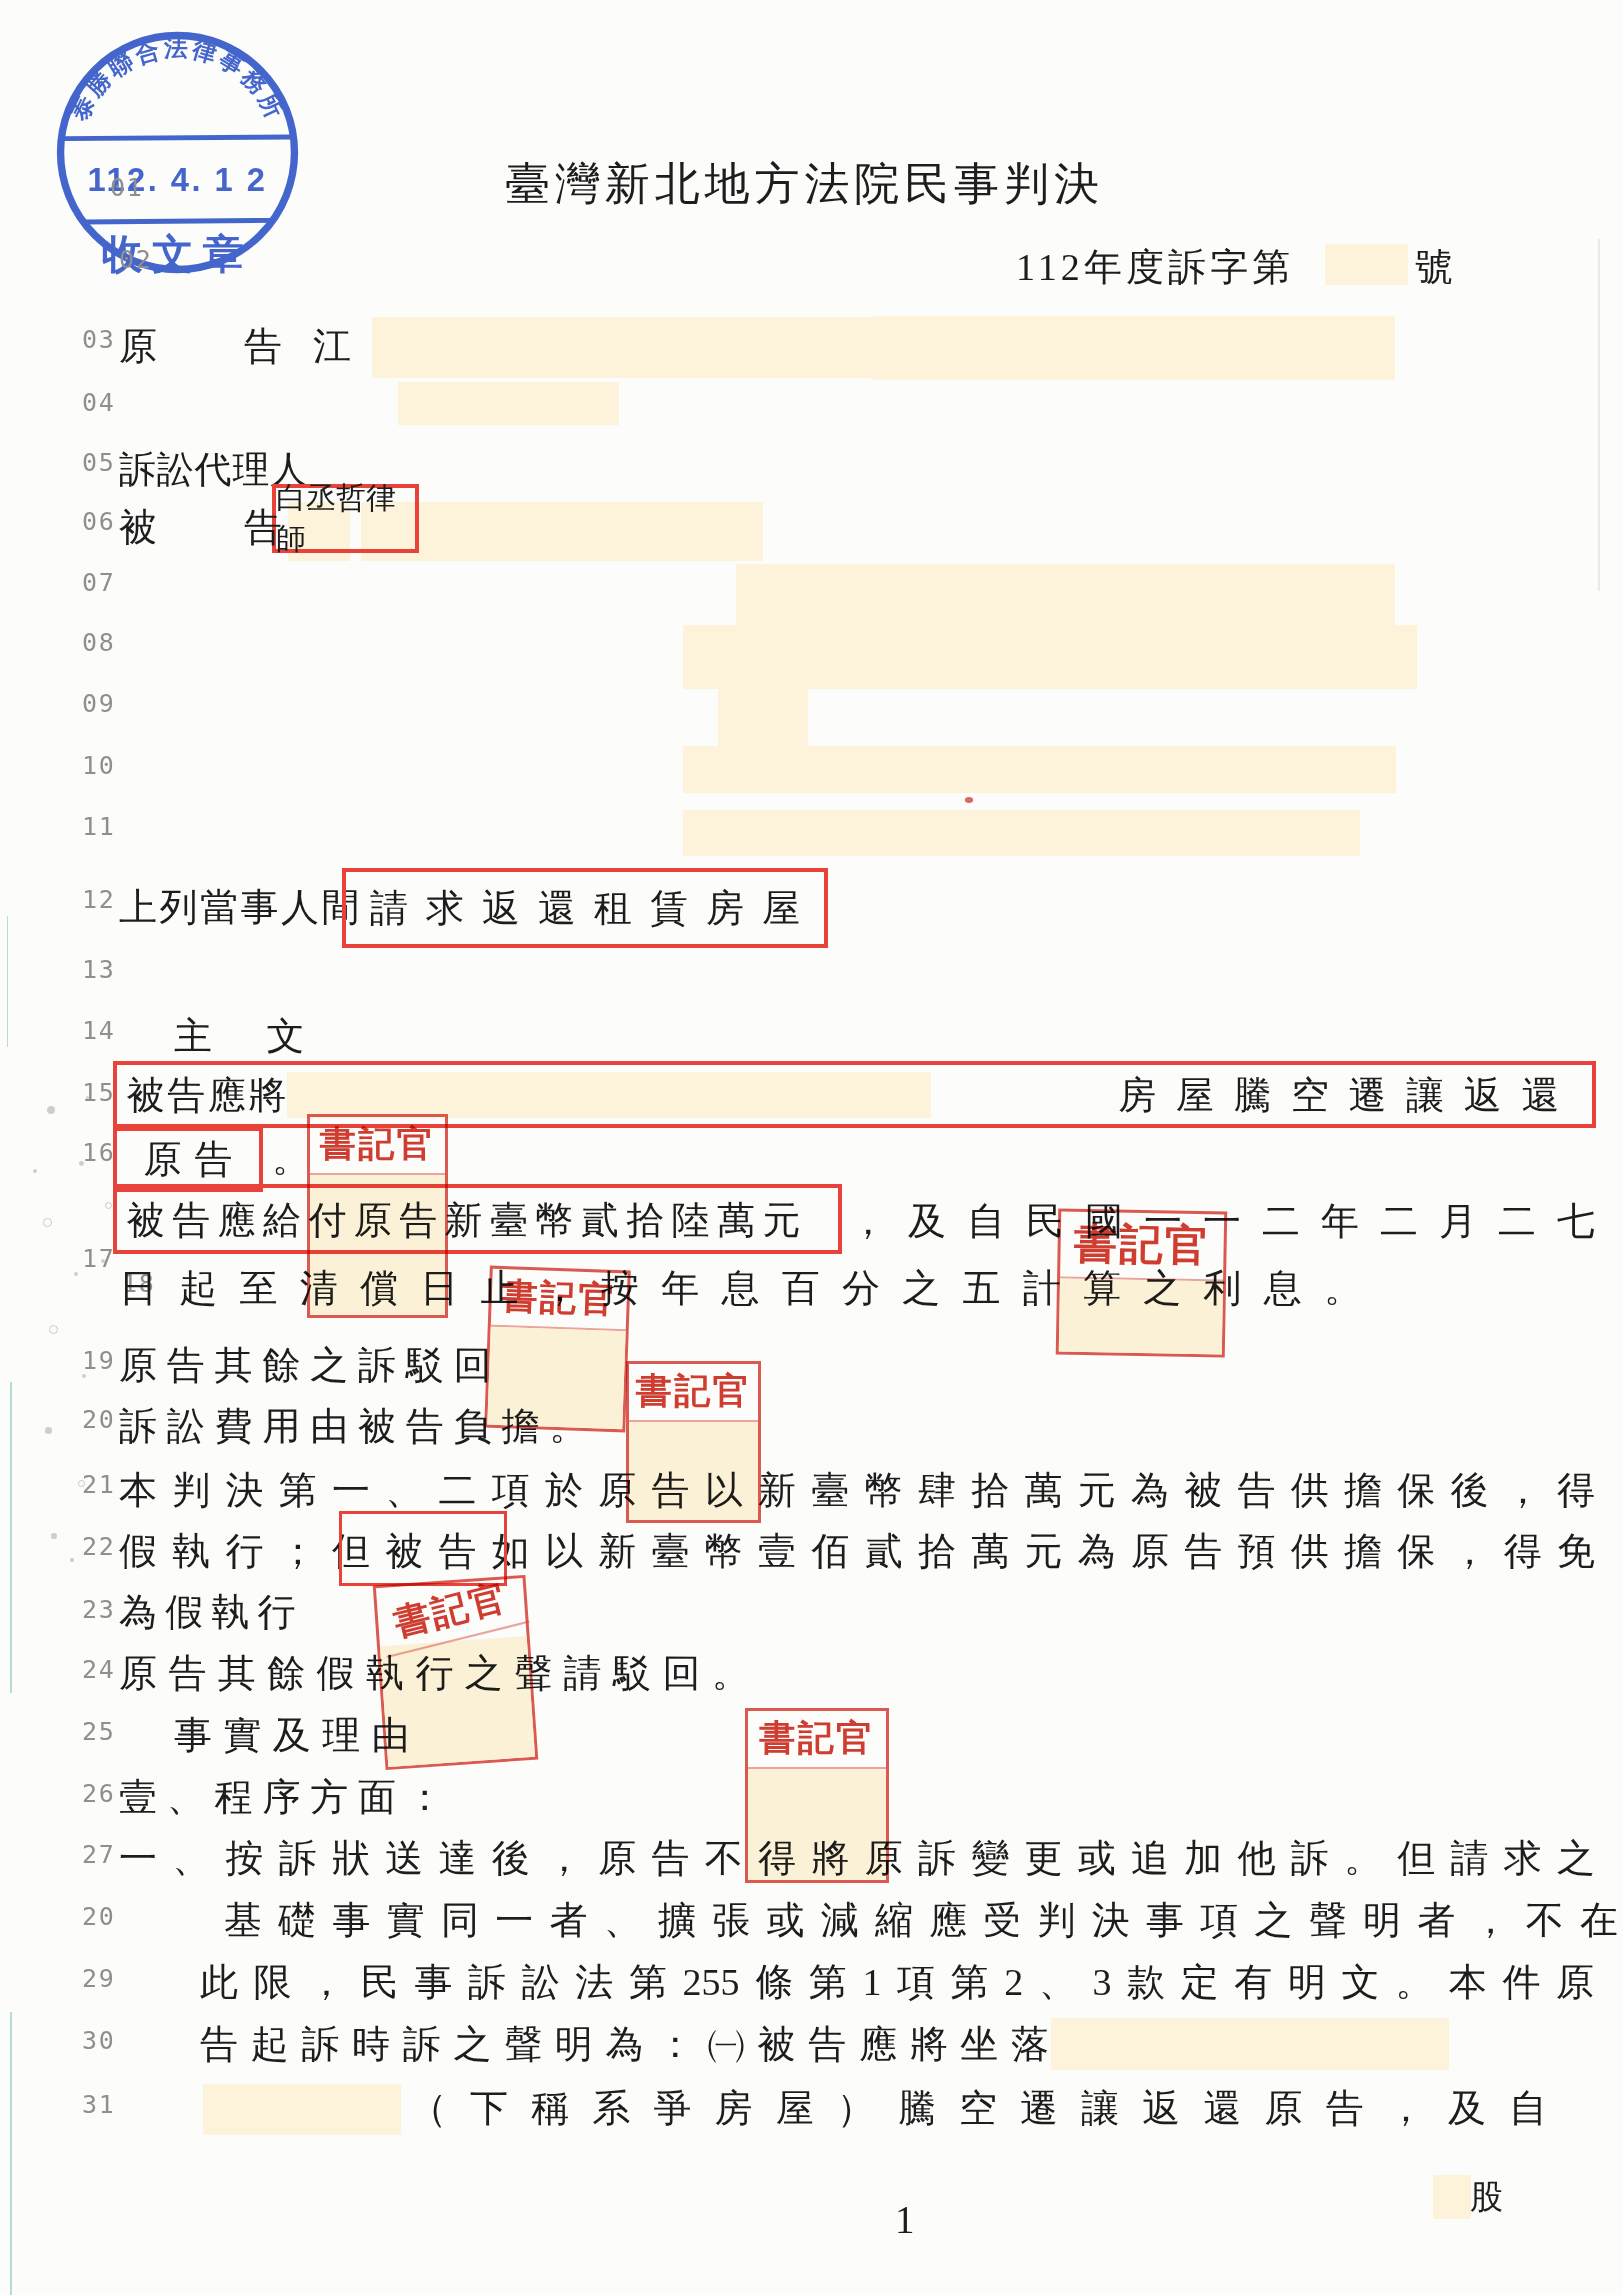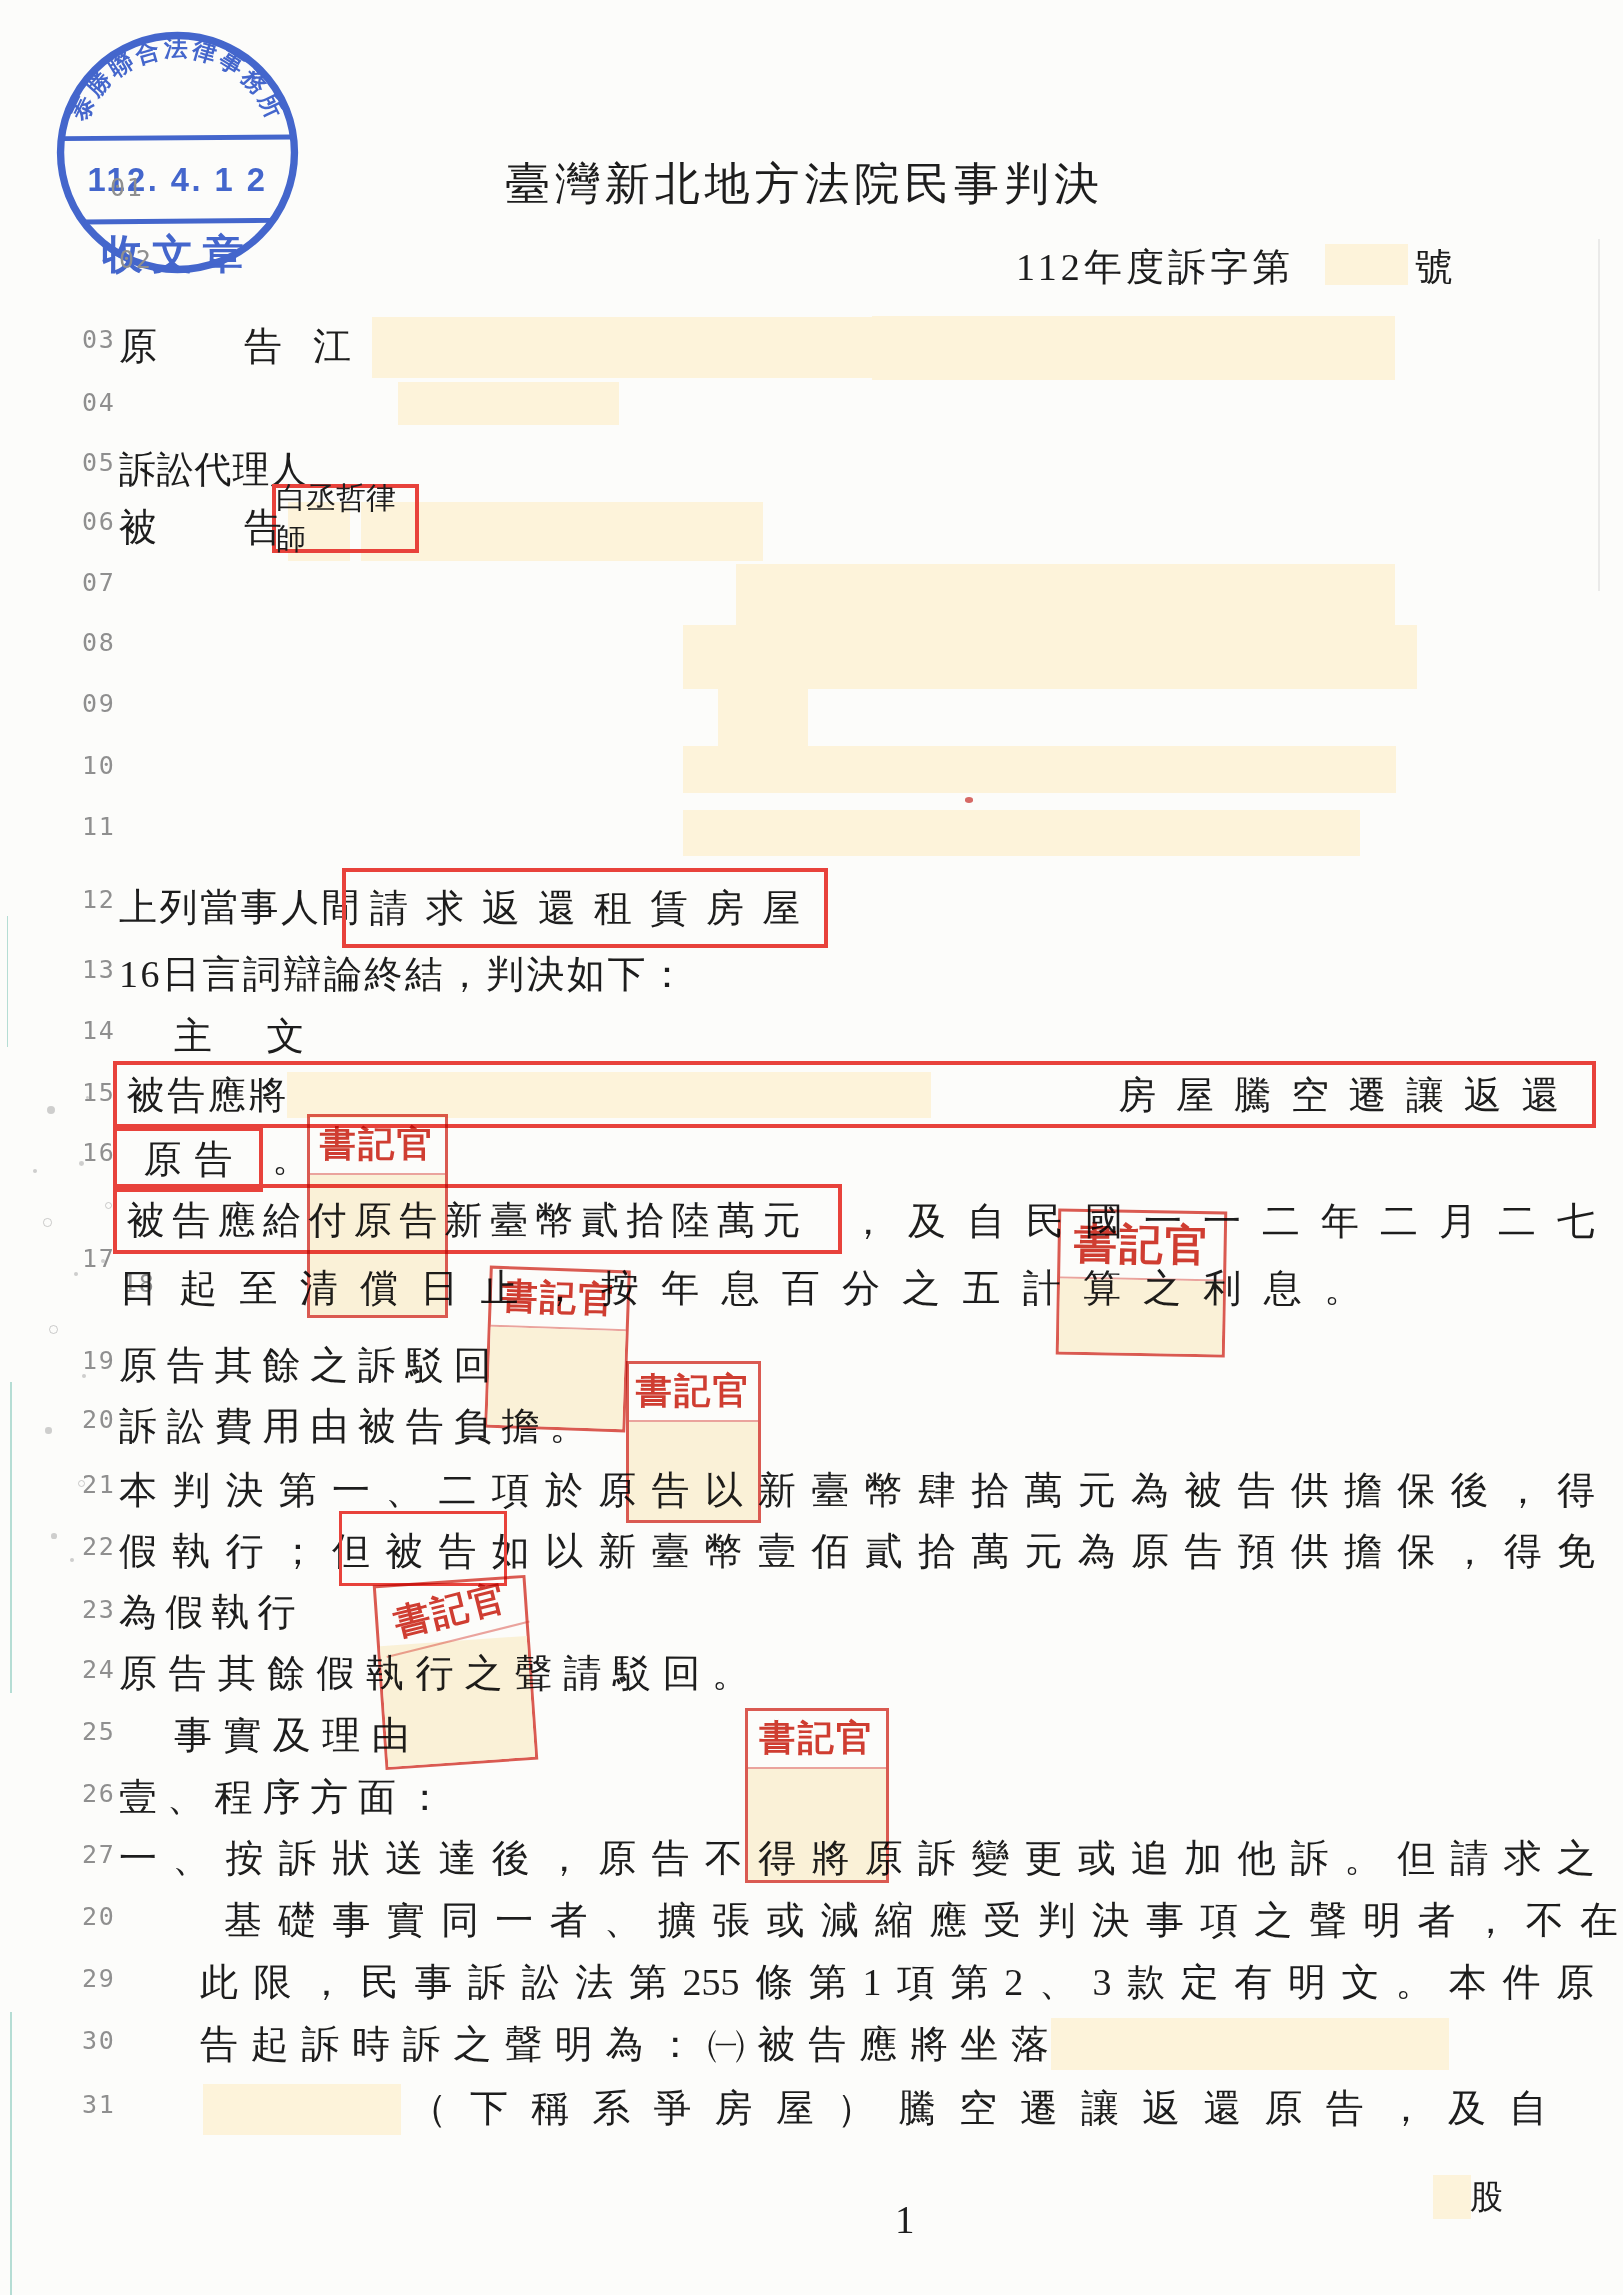--- a/index.html
+++ b/index.html
@@ -104,21 +104,20 @@
   </div>
 
   <div class="seg" style="left:119px;top:502px;font-size:38px;">被</div>
   <div class="seg" style="left:244px;top:502px;font-size:38px;">告</div>
 
   <div class="bodyline" style="left:119px;top:873px;letter-spacing:2.5px;">上列當事人間</div>
   <div class="rbox" style="left:342px;top:868px;width:486px;height:80px;">
     <div style="width:100%;height:100%;display:flex;align-items:center;justify-content:center;font-size:38px;letter-spacing:18px;text-indent:18px;">請求返還租賃房屋</div>
   </div>
 
-  <div class="bodyline" style="left:119px;top:940px;letter-spacing:2.5px;">16日言詞辯論終結，判決如下：</div>
 
   <div class="bodyline" style="left:174px;top:1002px;letter-spacing:8.2px;">主　文</div>
 
   <div class="rbox" style="left:113px;top:1061px;width:1483px;height:67px;">
     <div style="position:absolute;left:9.8px;top:0;font-size:38px;line-height:61px;letter-spacing:2.5px;">被告應將</div>
     <div style="position:absolute;left:170px;top:7.4px;width:644px;height:46px;background:#fdf3da;"></div>
     <div style="position:absolute;right:13px;top:0;font-size:38px;line-height:61px;letter-spacing:19.6px;">房屋騰空遷讓返還</div>
   </div>
 
   <div class="rbox" style="left:113px;top:1127px;width:150px;height:65px;">

